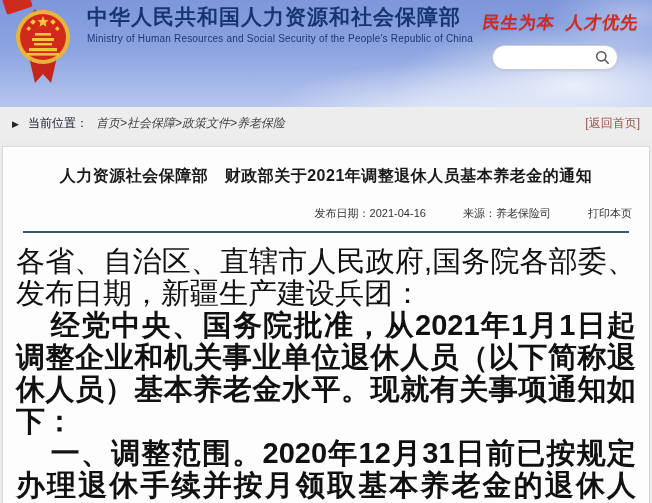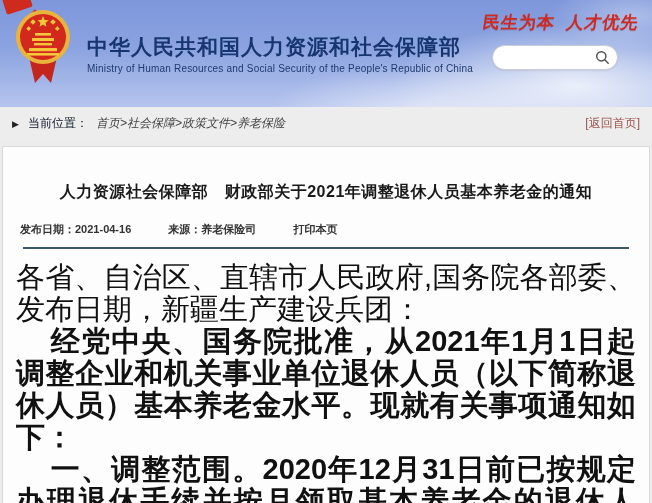--- a/index.html
+++ b/index.html
@@ -21,21 +21,21 @@
   }
   .flag-deco{
     position:absolute;left:4px;top:-5px;width:27px;height:16px;
     background:#cf2a1e;transform:rotate(-18deg);border-radius:2px;
   }
   .flag-deco2{
     position:absolute;left:31px;top:11px;width:8px;height:8px;
     background:#cf2a1e;transform:rotate(45deg);
   }
   .emblem{position:absolute;left:15px;top:7px;}
-  .site-title-block{position:absolute;left:87px;top:36px;}
+  .site-title-block{position:absolute;left:87px;top:6px;}
   .site-title-cn{
     font-size:21px;font-weight:bold;color:#17356e;letter-spacing:1px;line-height:22px;
   }
   .site-title-en{
     font-size:10px;color:#1d3a6e;margin-top:5px;letter-spacing:.2px;
   }
   .slogan{
     position:absolute;right:14px;top:11px;
     color:#d02a20;font-size:17px;font-weight:bold;
     transform:skewX(-8deg);letter-spacing:1px;white-space:pre;
@@ -62,25 +62,25 @@
   .bc-path{margin-left:8px;color:#444;cursor:pointer;font-style:italic;}
   .bc-return{margin-left:auto;color:#9c544a;cursor:pointer;text-decoration:none;}
 
   
   .content{
     position:relative;margin:6px 2px 0;background:#fdfdfd;
     border:1px solid #dadada;border-bottom:none;
     height:456px;padding-top:19px;box-sizing:border-box;overflow:hidden;
   }
   .article-title{
-    margin:16px;text-align:center;font-size:16px;line-height:20px;
+    margin:0;text-align:center;font-size:16px;line-height:20px;
     color:#1a1a1a;font-weight:bold;letter-spacing:.5px;
   }
   .meta-row{
-    margin-top:20px;text-align:left;font-size:11px;color:#333;font-weight:bold;
+    margin-top:20px;text-align:right;font-size:11px;color:#333;
   }
   .meta-item{margin:0 17px;}
   .meta-print{cursor:pointer;}
   .divider{
     border:none;border-top:2px solid #35596a;margin:10px 20px 0;
   }
   .article-body{
     margin-top:12px;padding:0 13px;
     font-size:29px;line-height:32px;color:#111;
     text-align:justify;

